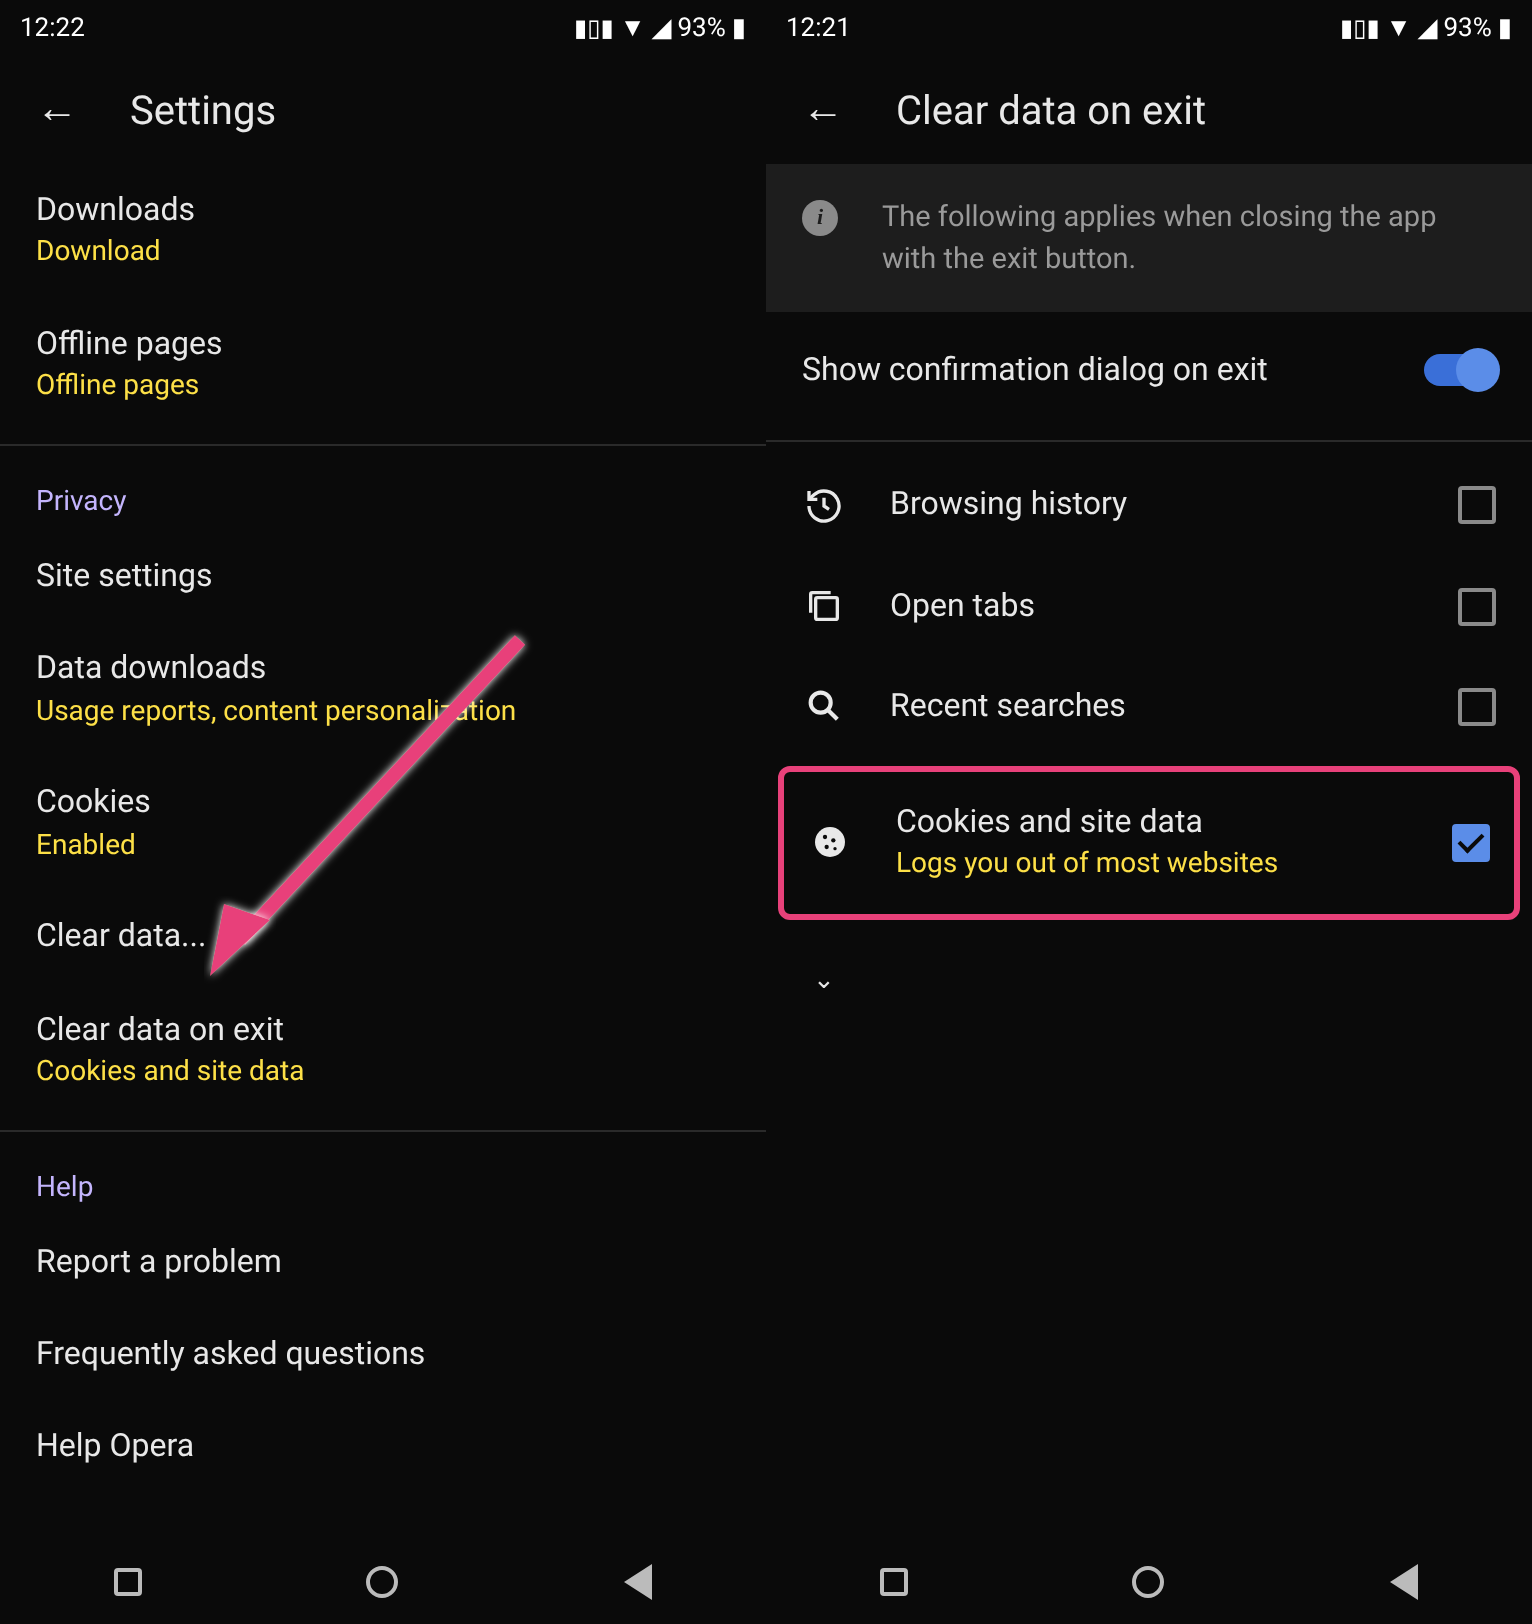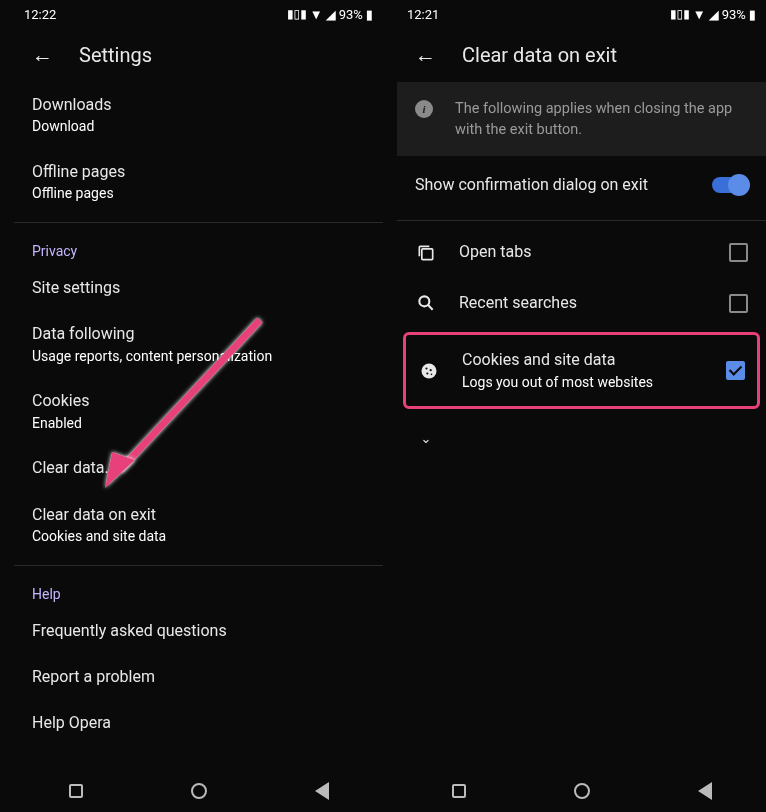--- a/index.html
+++ b/index.html
@@ -12,21 +12,20 @@
   display: flex;
   overflow: hidden;
 }
 .screen {
   width: 383px;
   height: 812px;
   background: #0a0a0a;
   position: relative;
   display: flex;
   flex-direction: column;
-  padding-left: 14px;
 }
 .status-bar {
   height: 28px;
   display: flex;
   justify-content: space-between;
   align-items: center;
   padding: 0 10px;
   font-size: 13px;
   color: #fff;
 }
@@ -58,21 +57,21 @@
 .item {
   padding: 12px 18px;
 }
 .item-title {
   font-size: 16px;
   color: #e8e8e8;
   line-height: 1.4;
 }
 .item-sub {
   font-size: 14px;
-  color: #ffffff;
+  color: #fde047;
   line-height: 1.4;
   margin-top: 1px;
 }
 .section-header {
   padding: 14px 18px 6px;
   font-size: 14px;
   color: #c4b5fd;
 }
 .divider {
   height: 1px;
@@ -255,41 +254,41 @@
     <div class="item">
       <div class="item-title">Offline pages</div>
       <div class="item-sub">Offline pages</div>
     </div>
     <div class="divider"></div>
     <div class="section-header">Privacy</div>
     <div class="item">
       <div class="item-title">Site settings</div>
     </div>
     <div class="item">
-      <div class="item-title">Data following</div>
+      <div class="item-title">Data downloads</div>
       <div class="item-sub">Usage reports, content personalization</div>
     </div>
     <div class="item">
       <div class="item-title">Cookies</div>
       <div class="item-sub">Enabled</div>
     </div>
     <div class="item">
       <div class="item-title">Clear data...</div>
     </div>
     <div class="item">
       <div class="item-title">Clear data on exit</div>
       <div class="item-sub">Cookies and site data</div>
     </div>
     <div class="divider"></div>
     <div class="section-header">Help</div>
     <div class="item">
+      <div class="item-title">Report a problem</div>
+    </div>
+    <div class="item">
       <div class="item-title">Frequently asked questions</div>
-    </div>
-    <div class="item">
-      <div class="item-title">Report a problem</div>
     </div>
     <div class="item">
       <div class="item-title">Help Opera</div>
     </div>
   </div>
   <div class="nav-bar">
     <div class="nav-btn">
         <div class="nav-square"></div>
       </div>
     <div class="nav-btn">
@@ -330,20 +329,33 @@
     <div class="info-banner">
       <div class="info-icon">i</div>
       <div class="info-text">The following applies when closing the app with the exit button.</div>
     </div>
     <div class="toggle-row">
       <span class="item-title">Show confirmation dialog on exit</span>
       <div class="toggle"></div>
     </div>
     <div class="divider"></div>
 
+    <div class="check-row">
+      <div class="row-icon">
+        <svg width="20" height="20" viewBox="0 0 24 24" fill="none" stroke="#e8e8e8" stroke-width="2">
+            <path d="M3 12a9 9 0 1 0 3-6.7L3 8"></path>
+            <polyline points="3 3 3 8 8 8"></polyline>
+            <polyline points="12 7 12 12 15 14"></polyline>
+          </svg>
+      </div>
+      <div class="row-body">
+          <div class="item-title">Browsing history</div>
+        </div>
+      <div class="checkbox"></div>
+    </div>
 
     <div class="check-row">
       <div class="row-icon">
         <svg width="20" height="20" viewBox="0 0 24 24" fill="none" stroke="#e8e8e8" stroke-width="2">
             <rect x="7" y="7" width="13" height="13" rx="1"></rect>
             <path d="M4 16V5a1 1 0 0 1 1-1h11"></path>
           </svg>
       </div>
       <div class="row-body">
           <div class="item-title">Open tabs</div>

